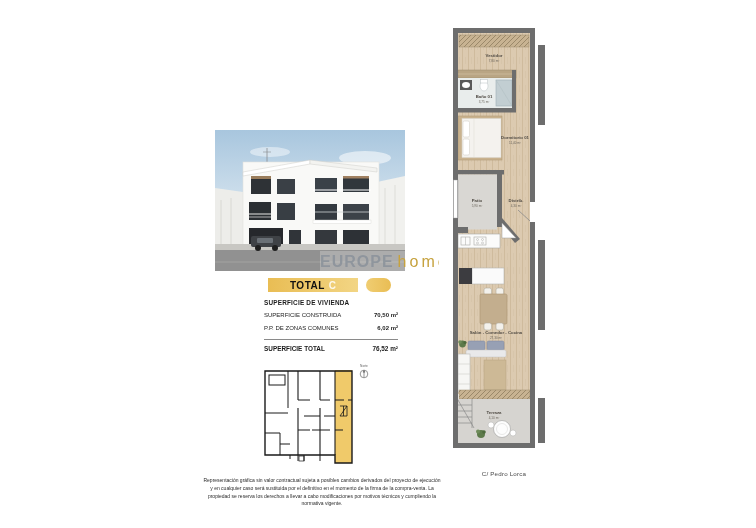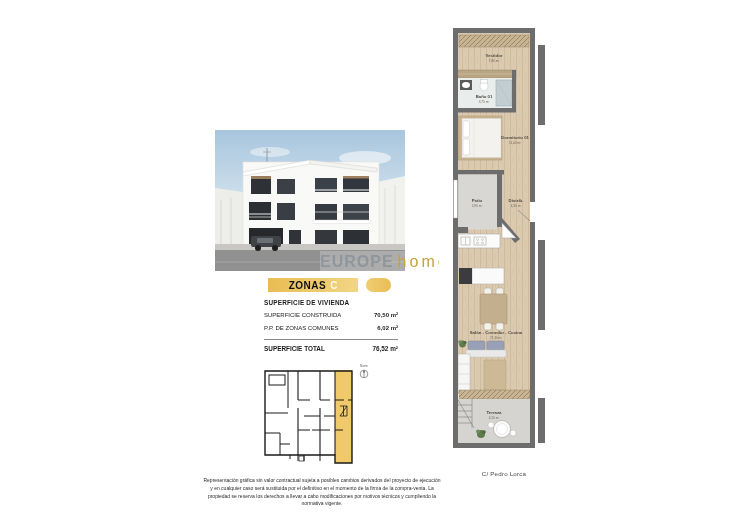--- a/index.html
+++ b/index.html
@@ -125,21 +125,21 @@
       <circle cx="60" cy="118" r="3" fill="#1e1e1e"></circle>
     </svg>
   </div>
 
   <div class="watermark">
     <span class="wm-brand">EUROPE</span>
     <span class="wm-suffix">home</span>
   </div>
 
   <div class="bajo-bar">
-    <span class="bajo-main">ZONAS</span>
+    <span class="bajo-main">TOTAL</span>
     <span class="bajo-letter">C</span>
   </div>
   <div class="bajo-pill"></div>
 
   <div class="surface-table">
     <div class="tbl-header">SUPERFICIE DE VIVIENDA</div>
     <div class="tbl-row">
       <span class="lbl">SUPERFICIE CONSTRUIDA</span>
       <span class="val">70,50 m²</span>
     </div>

